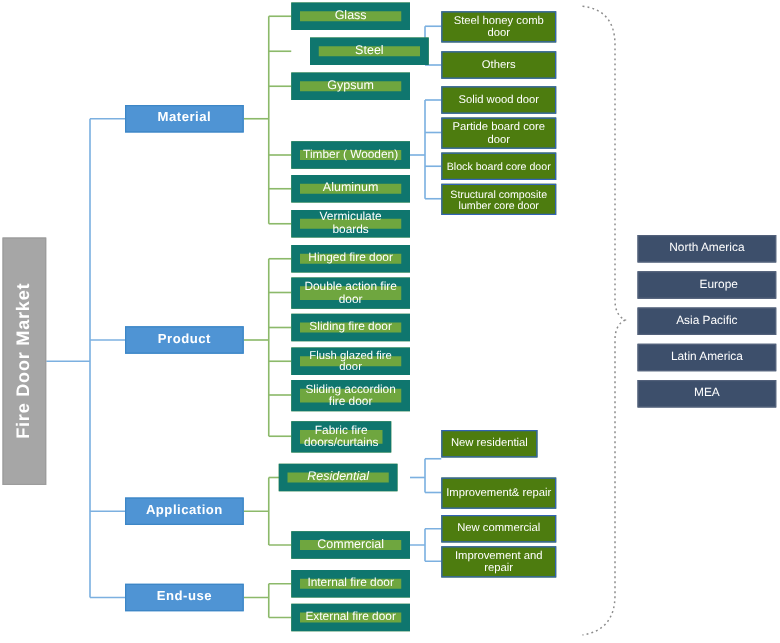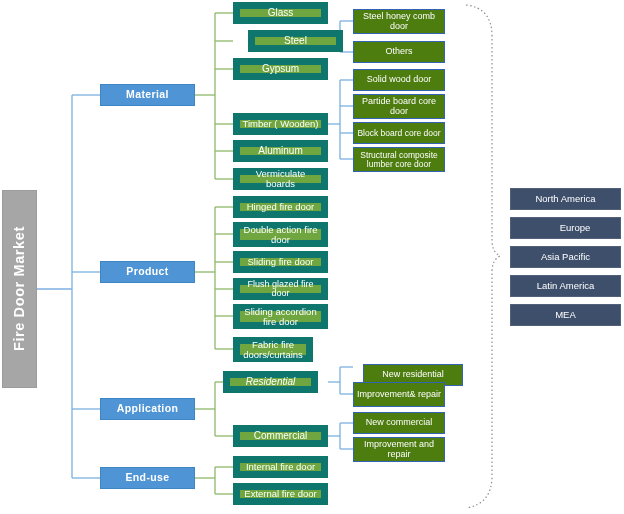--- a/index.html
+++ b/index.html
@@ -126,21 +126,21 @@
   <div class="box green" style="left:233px;top:196px;width:95px;height:22px;">Hinged fire door</div>
   <div class="box green" style="left:233px;top:222px;width:95px;height:25px;">Double action fire door</div>
   <div class="box green" style="left:233px;top:251px;width:95px;height:22px;">Sliding  fire door</div>
   <div class="box green" style="left:233px;top:278px;width:95px;height:22px;font-size:9px;">Flush glazed fire door</div>
   <div class="box green" style="left:233px;top:304px;width:95px;height:25px;">Sliding  accordion fire door</div>
   <div class="box green" style="left:233px;top:337px;width:80px;height:25px;">Fabric fire doors/curtains</div>
 
   <div class="box green big" style="left:223px;top:371px;width:95px;height:22px;font-style:italic;">Residential</div>
   <div class="box green big" style="left:233px;top:425px;width:95px;height:22px;">Commercial</div>
 
-  <div class="box blue" style="left:353px;top:364px;width:100px;height:22px;margin-left:10px;">New residential</div>
+  <div class="box blue" style="left:353px;top:344px;width:77px;height:22px;">New residential</div>
   <div class="box blue" style="left:353px;top:382px;width:92px;height:25px;">Improvement&amp; repair</div>
   <div class="box blue" style="left:353px;top:412px;width:92px;height:22px;">New commercial</div>
   <div class="box blue" style="left:353px;top:437px;width:92px;height:25px;">Improvement and repair</div>
 
   <div class="box green" style="left:233px;top:456px;width:95px;height:22px;">Internal fire door</div>
   <div class="box green" style="left:233px;top:483px;width:95px;height:22px;">External fire door</div>
 
   <div class="box region" style="left:510px;top:188px;width:111px;height:22px;">North America</div>
   <div class="box region" style="left:510px;top:217px;width:111px;height:22px;padding-left:21px;">Europe</div>
   <div class="box region" style="left:510px;top:246px;width:111px;height:22px;">Asia Pacific</div>

